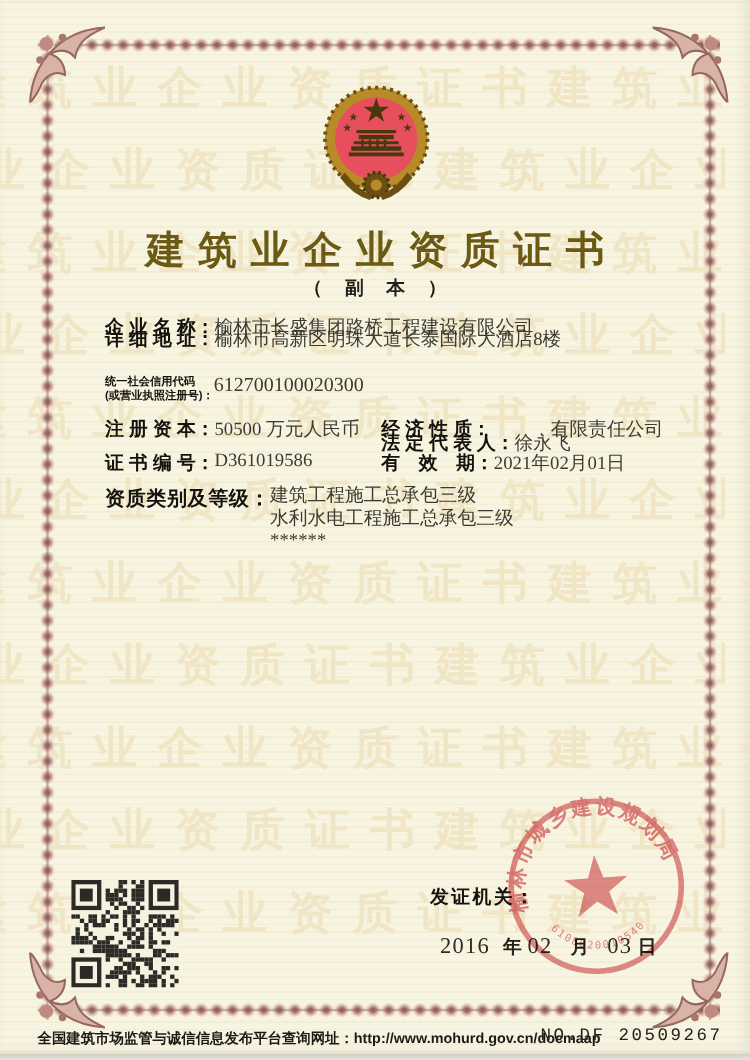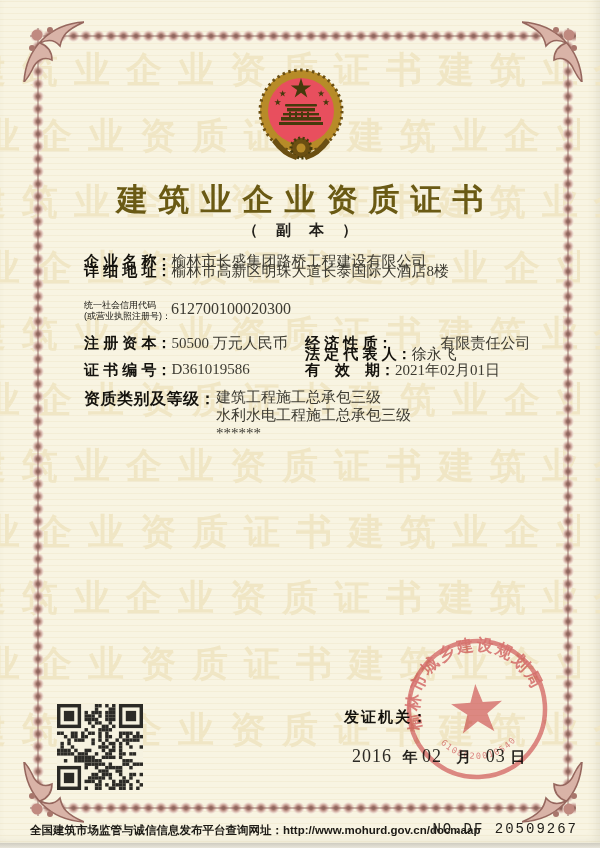--- a/index.html
+++ b/index.html
@@ -53,21 +53,21 @@
   }
   .subtitle{
     position:absolute;left:0;top:221px;width:100%;text-align:center;z-index:2;
     font-size:15px;letter-spacing:7px;color:#23211c;font-weight:bold;text-indent:7px;
   }
   
   .fields{position:absolute;left:84px;top:250px;width:452px;z-index:2;}
   .frow{position:absolute;display:flex;align-items:flex-start;white-space:nowrap;}
   .lbl{font-weight:bold;color:#14120d;font-size:15px;}
   .val{font-family:"Liberation Serif",serif;color:#3c3a31;font-size:15px;}
-  .lbl-small{font-weight:normal;color:#14120d;font-size:9px;line-height:1.25;}
+  .lbl-small{font-weight:bold;color:#14120d;font-size:9px;line-height:1.25;}
   .r-name{left:0;top:2px;}
   .r-addr{left:0;top:12px;}
   .r-code{left:0;top:50px;}
   .r-legal{left:221px;top:56px;margin-top:39px;}
   .r-cap{left:0;top:84px;}
   .r-econ{left:221px;top:84px;gap:48px;}
   .r-cert{left:0;top:111px;}
   .r-valid{left:221px;top:111px;}
   .r-qual{left:0;top:138px;align-items:flex-start;}
   .qual-lines .val{display:block;line-height:18px;white-space:nowrap;}

